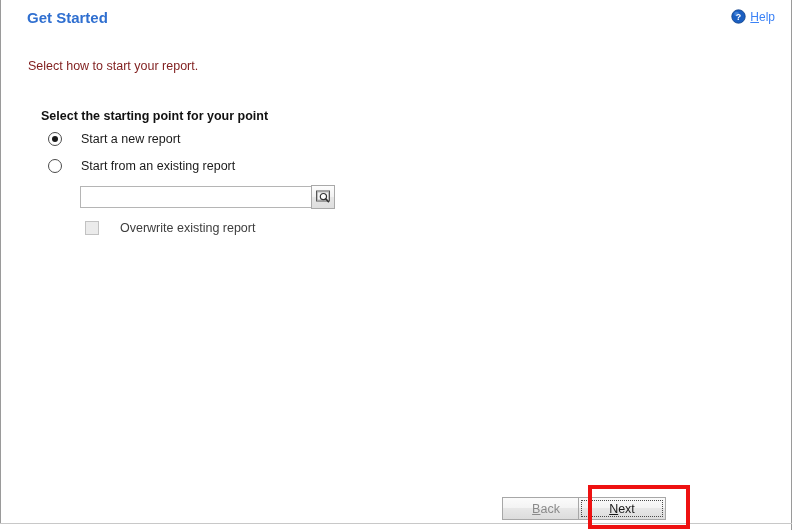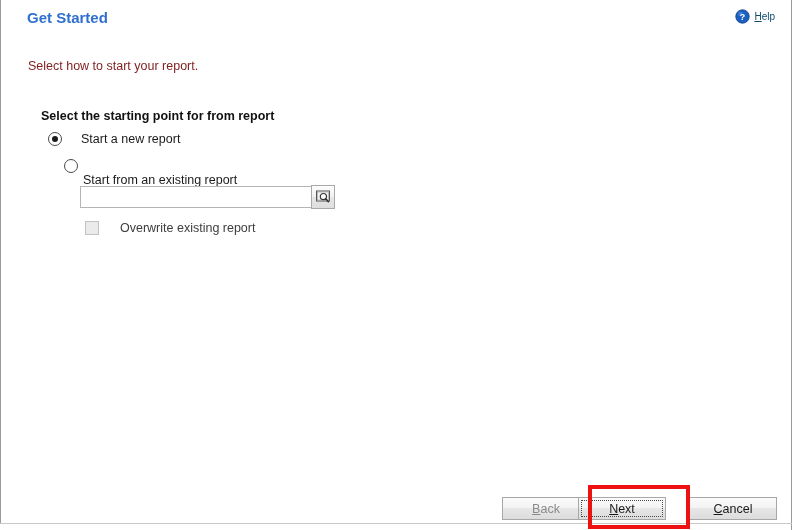--- a/index.html
+++ b/index.html
@@ -63,22 +63,22 @@
     gap: 4px;
     cursor: pointer;
     user-select: none;
   }
   .help-icon {
     width: 15px;
     height: 15px;
     display: block;
   }
   .help-text {
-    font-size: 10px;
-    color: #0c4a6e;
+    font-size: 12px;
+    color: #3b82f6;
   }
   .help-text .accel {
     text-decoration: underline;
   }
 
   
   .instruction {
     position: absolute;
     left: 28px;
     top: 59px;
@@ -99,21 +99,21 @@
   }
 
   .option-row {
     position: absolute;
     display: flex;
     align-items: flex-start;
     cursor: pointer;
     user-select: none;
   }
   .option-new { left: 48px; top: 132px; }
-  .option-existing { left: 64px; top: 159px; flex-direction: column; }
+  .option-existing { left: 48px; top: 159px; }
 
   .radio {
     width: 14px;
     height: 14px;
     border: 1px solid #4b4b4b;
     border-radius: 50%;
     background: #ffffff;
     box-sizing: border-box;
     position: relative;
     flex: 0 0 auto;
@@ -268,21 +268,21 @@
         <circle cx="8" cy="8" r="7.2" fill="#1b5fc1" stroke="#0f3f85" stroke-width="0.8"></circle>
         <circle cx="6" cy="5.4" r="2.6" fill="#5f9bea" opacity="0.55"></circle>
         <text x="8" y="11.6" font-family="Liberation Sans, sans-serif" font-size="9.5" font-weight="bold" fill="#ffffff" text-anchor="middle">?</text>
       </svg>
     </span>
     <span class="help-text"><span class="accel">H</span><span>elp</span></span>
   </div>
 
   <div class="instruction">Select how to start your report.</div>
 
-  <div class="group-label">Select the starting point for from report</div>
+  <div class="group-label">Select the starting point for your point</div>
 
   <div class="option-row option-new">
     <span class="radio checked"></span>
     <span class="option-text">Start a new report</span>
   </div>
 
   <div class="option-row option-existing">
     <span class="radio"></span>
     <span class="option-text">Start from an existing report</span>
   </div>
@@ -309,20 +309,17 @@
   <div class="footer">
     <button class="btn btn-back disabled">
         <span><span class="accel">B</span><span>ack</span></span>
       </button>
 
     <button class="btn btn-next">
         <span class="focus-ring"></span>
         <span><span class="accel">N</span><span>ext</span></span>
       </button>
 
-    <button class="btn btn-cancel">
-        <span><span class="accel">C</span><span>ancel</span></span>
-      </button>
   </div>
 
   <div class="highlight-box"></div>
 
 </div>
 
 </body></html>

